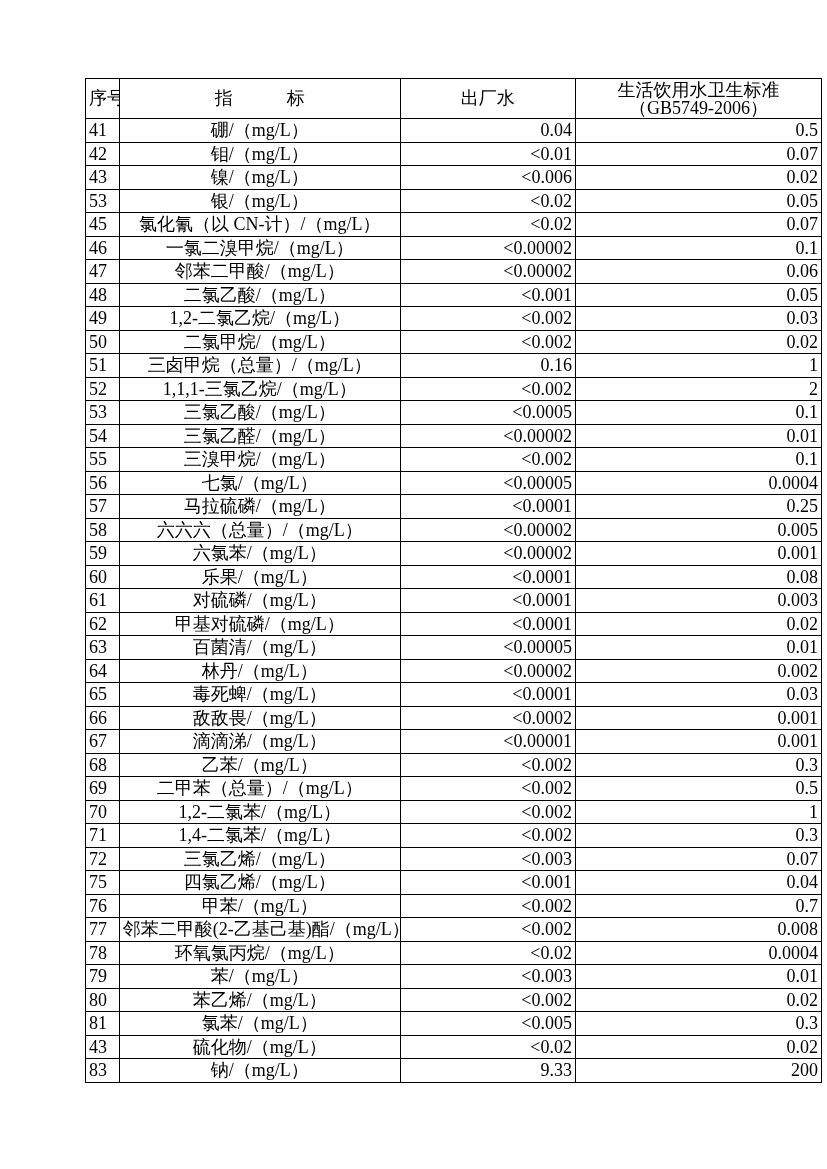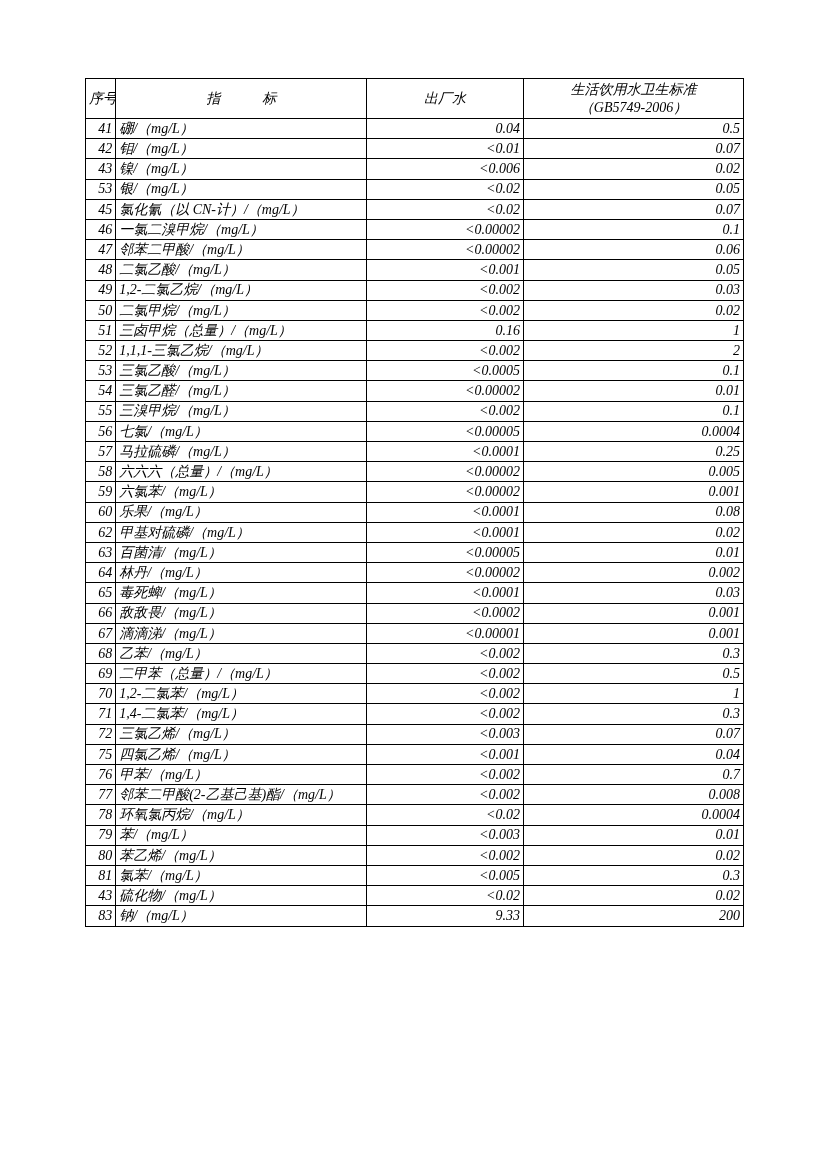--- a/index.html
+++ b/index.html
@@ -11,26 +11,25 @@
     width: 827px;
     height: 1169px;
     position: relative;
     font-family: "Liberation Serif", "DejaVu Serif", serif;
     color: #000000;
   }
   .doc-table {
     position: absolute;
     left: 85px;
     top: 78px;
-    width: 659px;
+    width: 737px;
     border-collapse: collapse;
     table-layout: fixed;
-    font-size: 14px;
+    font-size: 18px;
     color: #000000;
-    font-style: italic;
   }
   .doc-table th, .doc-table td {
     border: 1px solid #000000;
     padding: 0 3px;
     overflow: hidden;
     white-space: nowrap;
     font-weight: normal;
     line-height: 1.25;
   }
   .doc-table thead th {
@@ -39,22 +38,22 @@
     vertical-align: middle;
   }
   .doc-table tbody td {
     height: 19.2px;
     vertical-align: middle;
   }
   .col-no       { width: 30px; }
   .col-ind      { width: 250px; }
   .col-factory  { width: 156px; }
   .col-standard { width: 219px; }
-  td.cell-no    { text-align: right; }
-  td.cell-ind   { text-align: left; }
+  td.cell-no    { text-align: left; }
+  td.cell-ind   { text-align: center; }
   td.cell-num   { text-align: right; }
   th.hdr-ind    { white-space: pre; }
   .hdr-two-line div { line-height: 18px; }
 </style>
 </head>
 <body>
 
 <table class="doc-table">
   <colgroup>
     <col class="col-no">
@@ -188,20 +187,26 @@
         <td class="cell-num">&lt;0.00002</td>
         <td class="cell-num">0.001</td>
       </tr>
       <tr>
         <td class="cell-no">60</td>
         <td class="cell-ind">乐果/（mg/L）</td>
         <td class="cell-num">&lt;0.0001</td>
         <td class="cell-num">0.08</td>
       </tr>
       <tr>
+        <td class="cell-no">61</td>
+        <td class="cell-ind">对硫磷/（mg/L）</td>
+        <td class="cell-num">&lt;0.0001</td>
+        <td class="cell-num">0.003</td>
+      </tr>
+      <tr>
         <td class="cell-no">62</td>
         <td class="cell-ind">甲基对硫磷/（mg/L）</td>
         <td class="cell-num">&lt;0.0001</td>
         <td class="cell-num">0.02</td>
       </tr>
       <tr>
         <td class="cell-no">63</td>
         <td class="cell-ind">百菌清/（mg/L）</td>
         <td class="cell-num">&lt;0.00005</td>
         <td class="cell-num">0.01</td>

